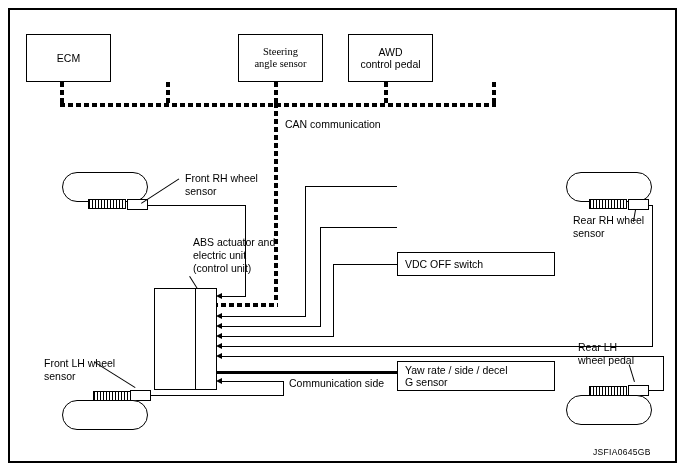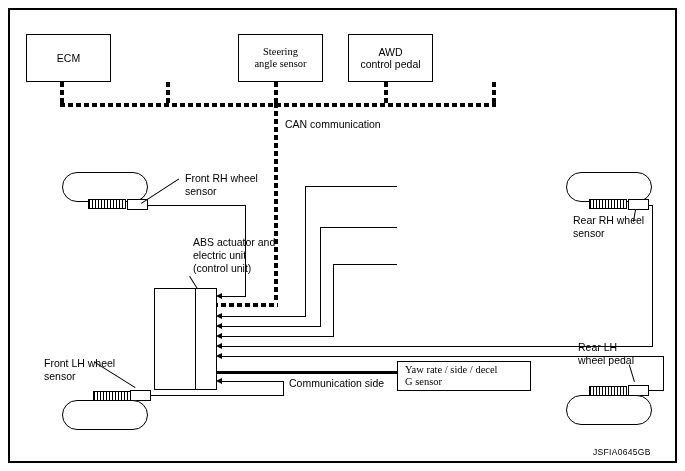--- a/index.html
+++ b/index.html
@@ -51,20 +51,21 @@
   <div class="canv" style="left:492px;top:82px;height:23px;"></div>
 
   <div class="canh" style="left:60px;top:103px;width:436px;"></div>
 
   <div class="canv" style="left:274px;top:103px;height:202px;"></div>
 
   <div class="canh" style="left:213px;top:303px;width:65px;"></div>
 
   <div class="lbl" style="left:285px;top:118px;">CAN communication</div>
 
+  <div class="box left" style="left:397px;top:252px;width:158px;height:24px;">VDC OFF switch</div>
 
   <div class="wire wh" style="left:305px;top:186px;width:92px;"></div>
   <div class="wire wv" style="left:305px;top:186px;height:130px;"></div>
   <div class="wire wh" style="left:222px;top:316px;width:84px;"></div>
   <div class="arrow" style="left:216px;top:312.5px;"></div>
 
   <div class="wire wh" style="left:320px;top:227px;width:77px;"></div>
   <div class="wire wv" style="left:320px;top:227px;height:99px;"></div>
   <div class="wire wh" style="left:222px;top:326px;width:99px;"></div>
   <div class="arrow" style="left:216px;top:322.5px;"></div>
@@ -110,21 +111,21 @@
   <div class="hatch" style="left:589px;top:386px;width:38px;height:10px;"></div>
   <div class="conn" style="left:628px;top:385px;width:21px;height:11px;"></div>
   <div class="tire" style="left:566px;top:395px;width:86px;height:30px;"></div>
   <div class="leader" style="left:634px;top:382px;width:18px;transform:rotate(-107deg);"></div>
 
   <div class="wire wh" style="left:648px;top:390px;width:16px;"></div>
   <div class="wire wv" style="left:663px;top:356px;height:35px;"></div>
   <div class="wire wh" style="left:222px;top:356px;width:442px;"></div>
   <div class="arrow" style="left:216px;top:352.5px;"></div>
 
-  <div class="box left" style="left:397px;top:361px;width:134px;height:30px;white-space:pre;font-family:Liberation Serif, serif;">Yaw rate / side / decel
+  <div class="box left" style="left:397px;top:361px;width:158px;height:30px;white-space:pre;">Yaw rate / side / decel
 G sensor</div>
   <div class="thick" style="position:absolute;left:216px;top:371px;width:182px;"></div>
   <div class="lbl" style="left:289px;top:377px;">Communication side</div>
 
   <div class="lbl" style="left:44px;top:357px;">Front LH wheel
 sensor</div>
   <div class="hatch" style="left:93px;top:391px;width:38px;height:10px;"></div>
   <div class="conn" style="left:130px;top:390px;width:21px;height:11px;"></div>
   <div class="tire" style="left:62px;top:400px;width:86px;height:30px;"></div>
   <div class="leader" style="left:135px;top:388px;width:48px;transform:rotate(-148deg);"></div>

